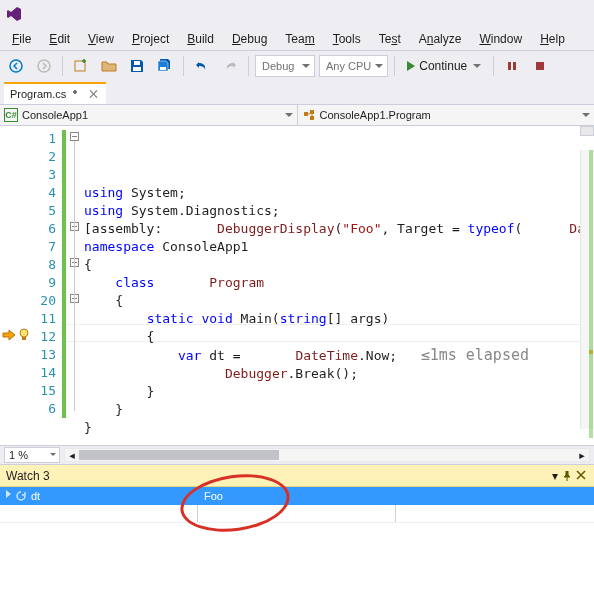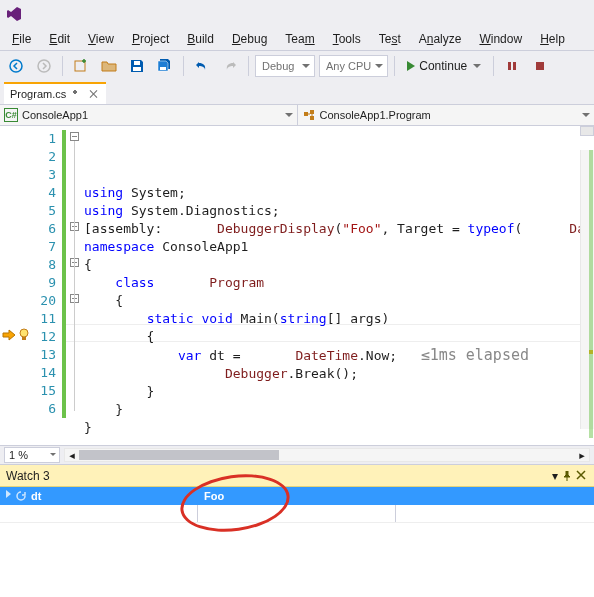--- a/index.html
+++ b/index.html
@@ -53,21 +53,21 @@
   .hscroll .abtn{ position:absolute; width:14px; top:0; bottom:0; display:flex; align-items:center; justify-content:center;}
   .watch { border-top: 1px solid #cccedb; }
   .watch-title { height: 22px; background: #fff2b9; border-bottom: 1px solid #e5d47a; display: flex; align-items: center; padding: 0 6px; font-size: 12px; justify-content: space-between; }
   .watch-title .tbtns { display:flex; gap:4px; align-items:center;}
   .watch-head { height: 20px; background: #fff; display: flex; border-bottom: 1px solid #cccedb; font-size: 12px; }
   .wcol { border-right: 1px solid #cccedb; padding: 2px 6px; }
   .wc1 { width: 198px; }
   .wc2 { width: 198px; }
   .wc3 { flex: 1; border-right: none; }
   .watch-row { height: 18px; background: #3399ff; color: #fff; display: flex; align-items: center; font-size: 11px; }
-  .watch-row .cell { padding: 0 6px; display:flex; align-items:flex-start; gap:4px;font-weight:bold; }
+  .watch-row .cell { padding: 0 6px; display:flex; align-items:flex-start; gap:4px; }
   .watch-row .expander { width:0; height:0; border-left:5px solid #cde6ff; border-top:4px solid transparent; border-bottom:4px solid transparent; display:inline-block; }
   .watch-empty { height: 18px; display:flex; border-bottom: 1px solid #eee;}
   .watch-area { background:#fff; height: 120px; position:relative;}
   .redcircle { position: absolute; border: 3px solid #d93025; border-radius: 50%; width: 110px; height: 56px; transform: rotate(-8deg); pointer-events: none; }
   svg { display:block; }
 </style>
 </head>
 <body>
 
 <div class="titlebar">

